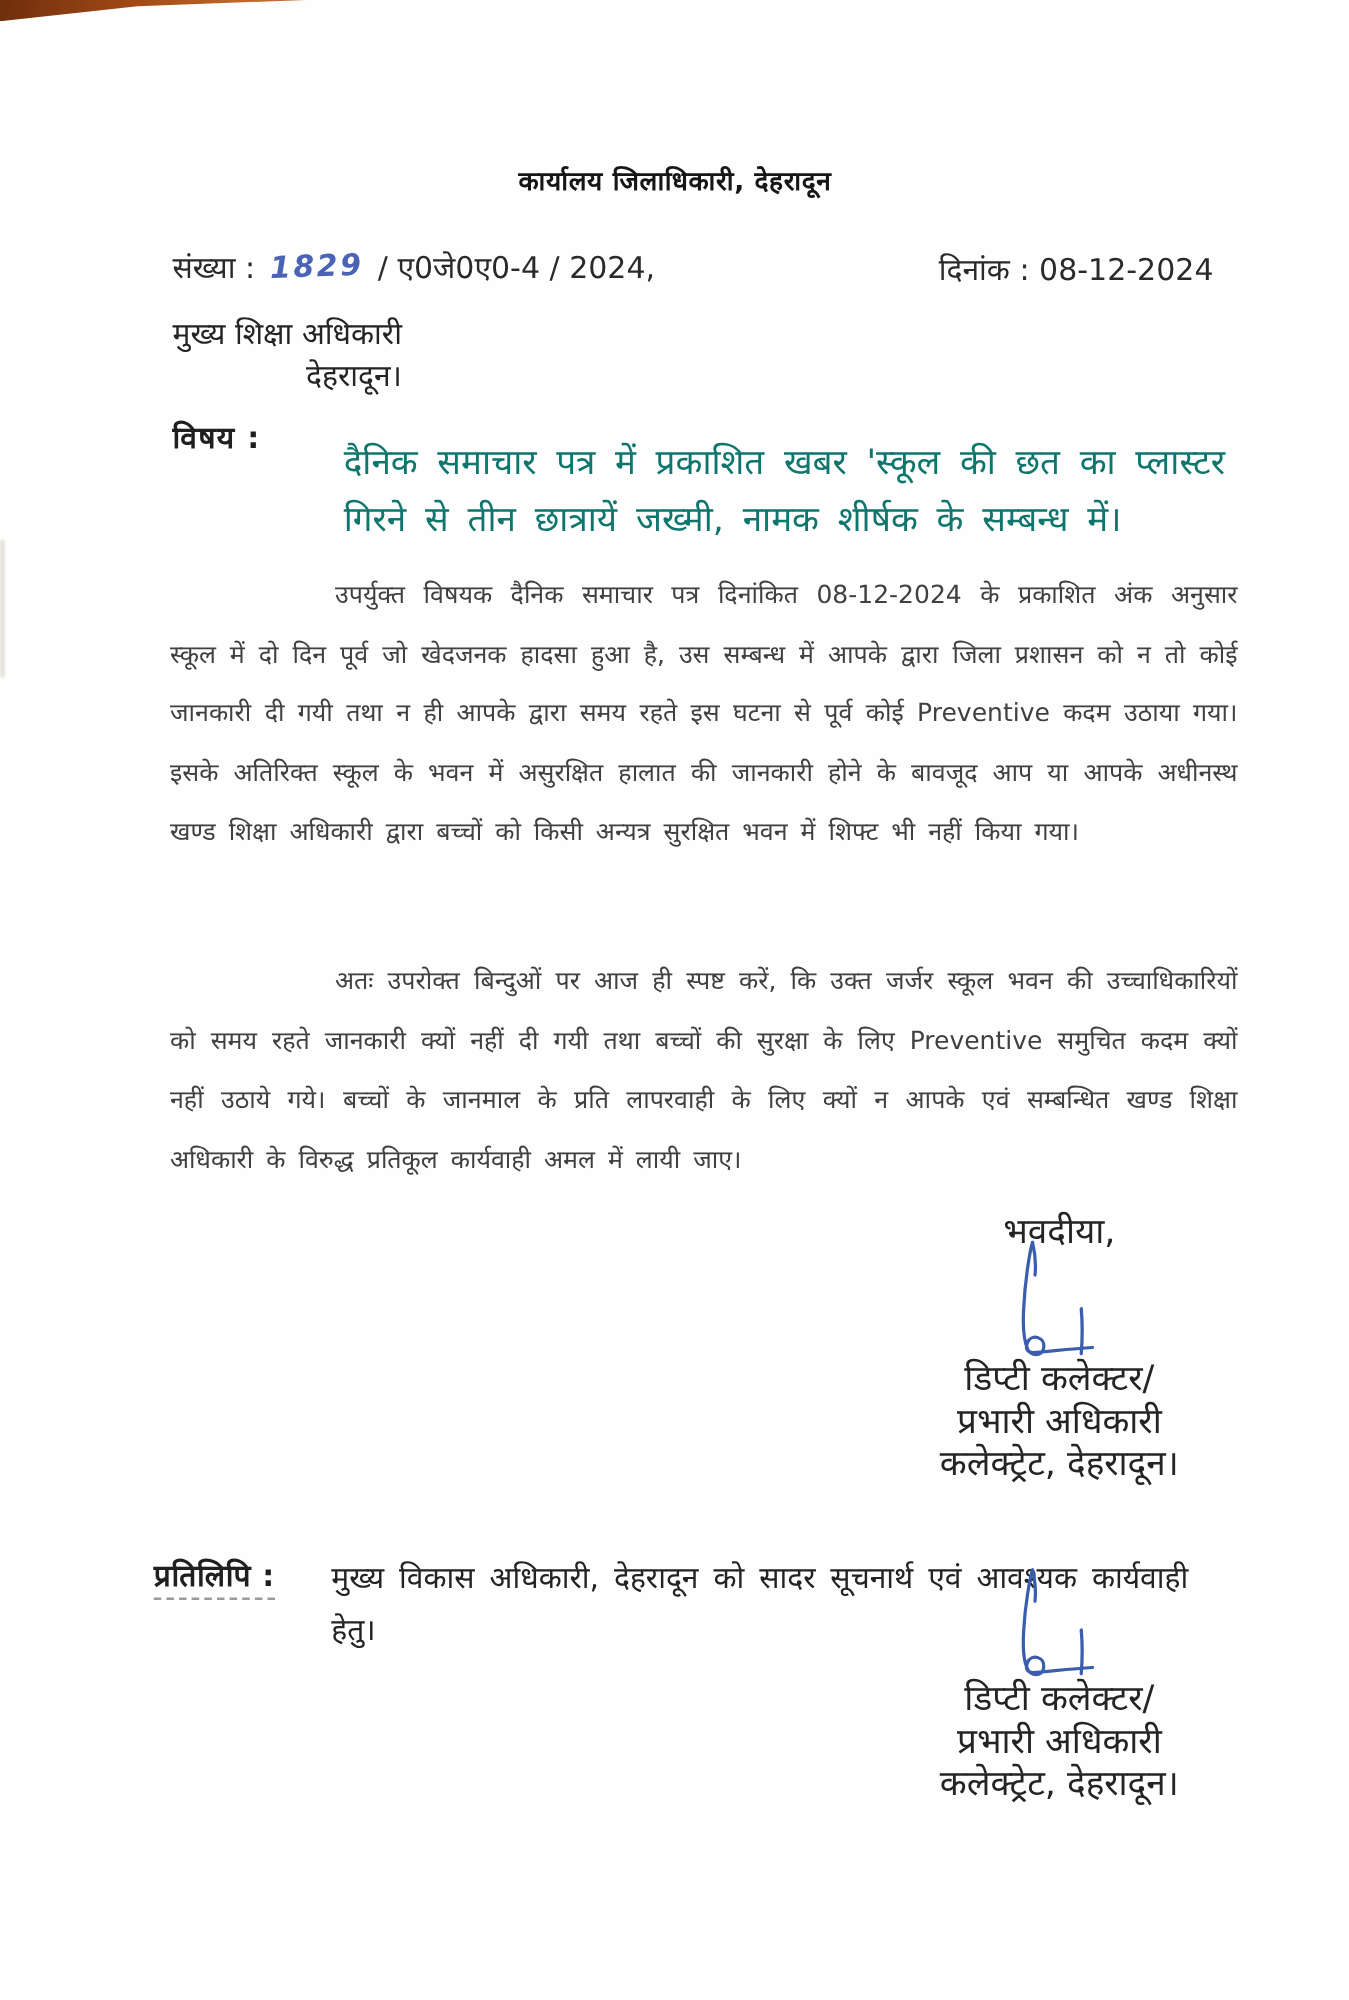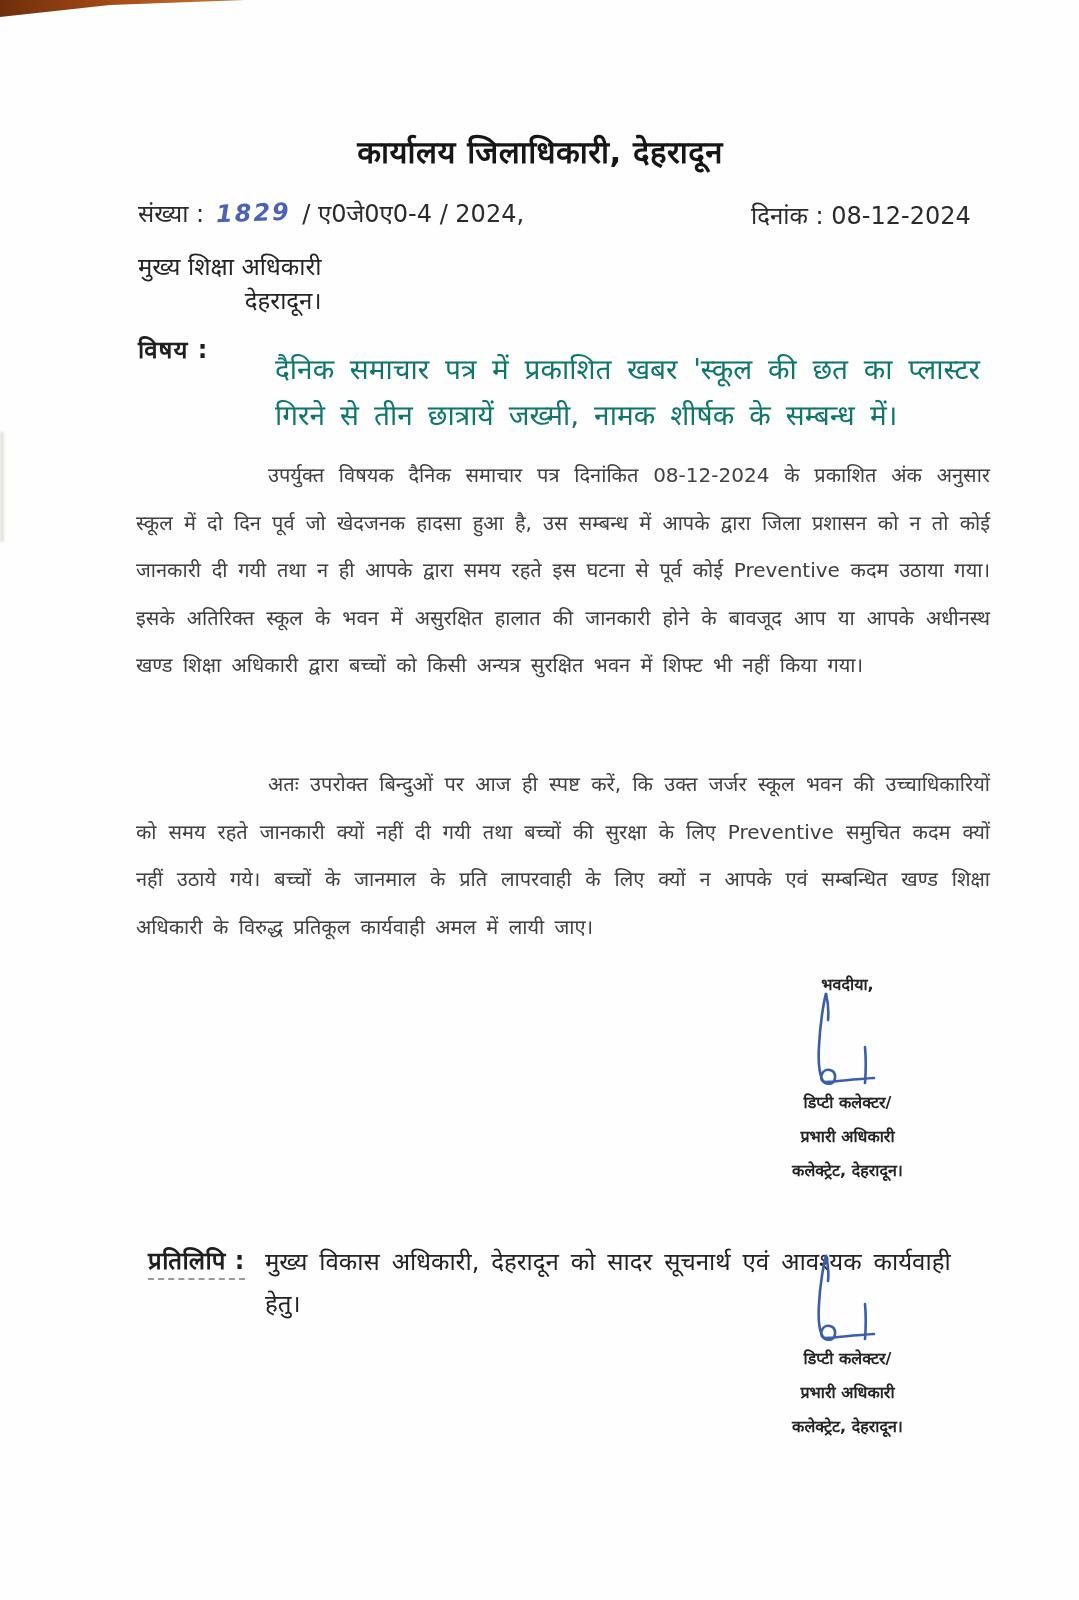--- a/index.html
+++ b/index.html
@@ -25,21 +25,21 @@
   .left-edge-smudge {
     left: 0; top: 432px;
     width: 4px; height: 110px;
     background: #e6e3dd;
     filter: blur(1px);
   }
 
   .title {
     left: 90px; top: 130px; width: 900px;
     text-align: center;
-    font-size: 31px;
+    font-size: 21px;
     font-weight: bold;
     color: #161616;
     letter-spacing: 0.5px;
   }
 
   .ref-row { left: 138px; top: 196px; width: 852px; font-size: 24px; }
   .ref-left { position: absolute; left: 0; top: 0; white-space: nowrap; }
   .ref-right { position: absolute; left: 585px; top: 2px; white-space: nowrap; margin-left: 28px; }
   .hand-number {
     color: #4a63b5;
@@ -70,29 +70,29 @@
     left: 136px; width: 854px;
     font-size: 20px; line-height: 47.5px;
     text-align: justify;
     word-spacing: 0.2em;
     color: #404040;
     text-indent: 132px;
   }
   .para1 { top: 452px; }
   .para2 { top: 761px; }
 
-  .sig-block { text-align: center; font-size: 16px; line-height: 34px; color: #242424; font-weight: bold; }
+  .sig-block { text-align: center; font-size: 28px; line-height: 34px; color: #242424; }
   .sig1 { left: 715px; top: 968px; width: 265px; }
   .sig2 { left: 715px; top: 1252px; width: 265px; }
   .sig-svg { display: block; margin: 2px auto -2px auto; }
   .sig1 .salutation { margin-bottom: -14px; }
   .sig-name { letter-spacing: 0.5px; }
 
   .copy-label {
-    left: 148px; top: 1243px;
+    left: 123px; top: 1243px;
     font-size: 24px; font-weight: 600; color: #1f1f1f;
     border-bottom: 2px dashed #9a9a9a;
     padding-bottom: 2px;
     letter-spacing: 0.5px;
   }
   .copy-text {
     left: 265px; top: 1241px; width: 727px;
     font-size: 24px; line-height: 42px;
     text-align: left;
     word-spacing: 0.18em;

